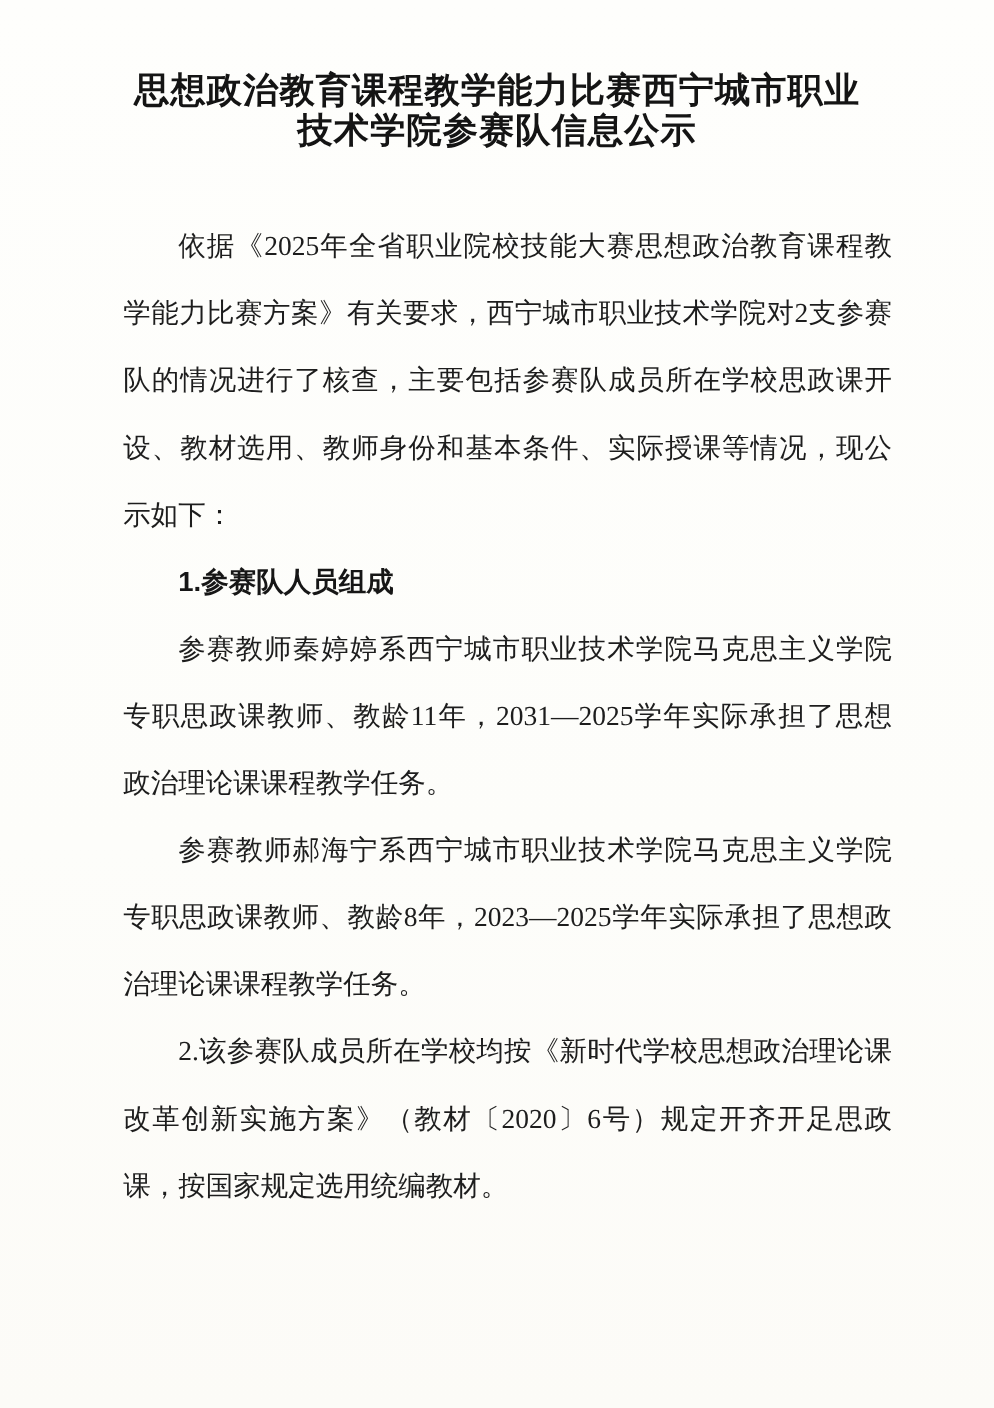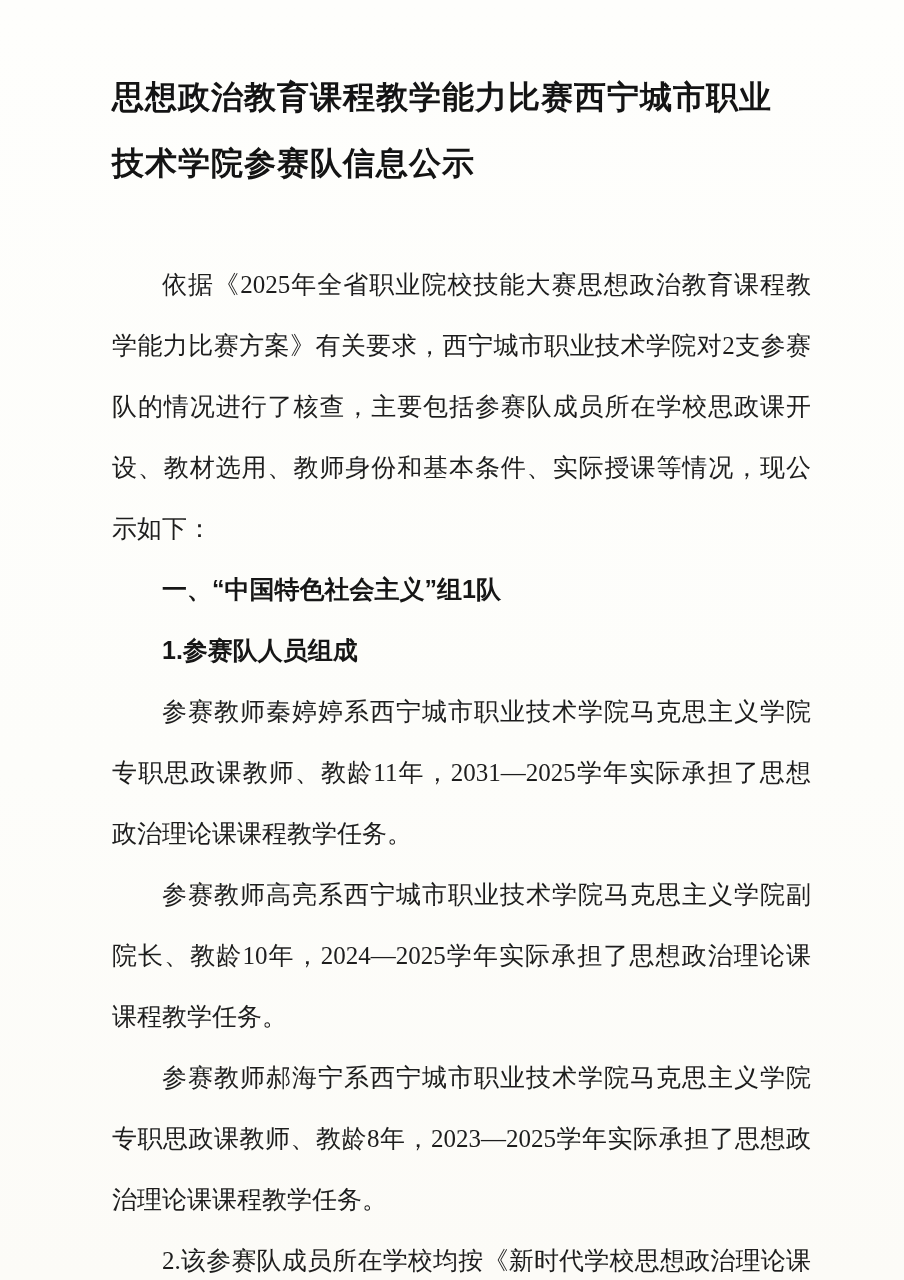--- a/index.html
+++ b/index.html
@@ -11,24 +11,24 @@
   .page {
     position: relative;
     width: 904px;
     height: 1280px;
     background: linear-gradient(180deg, #fefefc 0%, #fdfdfa 60%, #fcfbf7 100%);
     overflow: hidden;
   }
   .doc-title {
     margin: 64px auto 0;
     width: 680px;
-    text-align: left;
+    text-align: center;
     font-weight: 700;
     font-size: 32px;
-    line-height: 66px;
+    line-height: 36px;
     letter-spacing: 1px;
     color: #141414;
   }
   .body-text {
     padding: 58px 93px 0 112px;
     font-size: 25px;
     line-height: 61px;
     color: #1d1d1d;
   }
   .para {
@@ -48,27 +48,25 @@
 <body>
 
 <div class="page">
 
   <h1 class="doc-title">思想政治教育课程教学能力比赛西宁城市职业技术学院参赛队信息公示</h1>
 
   <div class="body-text">
 
     <p class="para">依据《2025年全省职业院校技能大赛思想政治教育课程教学能力比赛方案》有关要求，西宁城市职业技术学院对2支参赛队的情况进行了核查，主要包括参赛队成员所在学校思政课开设、教材选用、教师身份和基本条件、实际授课等情况，现公示如下：</p>
 
-    <p class="para heading">一、“中国特色社会主义”组1队</p>
 
     <p class="para heading">1.参赛队人员组成</p>
 
     <p class="para">参赛教师秦婷婷系西宁城市职业技术学院马克思主义学院专职思政课教师、教龄11年，2031—2025学年实际承担了思想政治理论课课程教学任务。</p>
 
-    <p class="para">参赛教师高亮系西宁城市职业技术学院马克思主义学院副院长、教龄10年，2024—2025学年实际承担了思想政治理论课课程教学任务。</p>
 
     <p class="para">参赛教师郝海宁系西宁城市职业技术学院马克思主义学院专职思政课教师、教龄8年，2023—2025学年实际承担了思想政治理论课课程教学任务。</p>
 
 
     <p class="para">2.该参赛队成员所在学校均按《新时代学校思想政治理论课改革创新实施方案》（教材〔2020〕6号）规定开齐开足思政课，按国家规定选用统编教材。</p>
 
   </div>
 
 </div>
 

